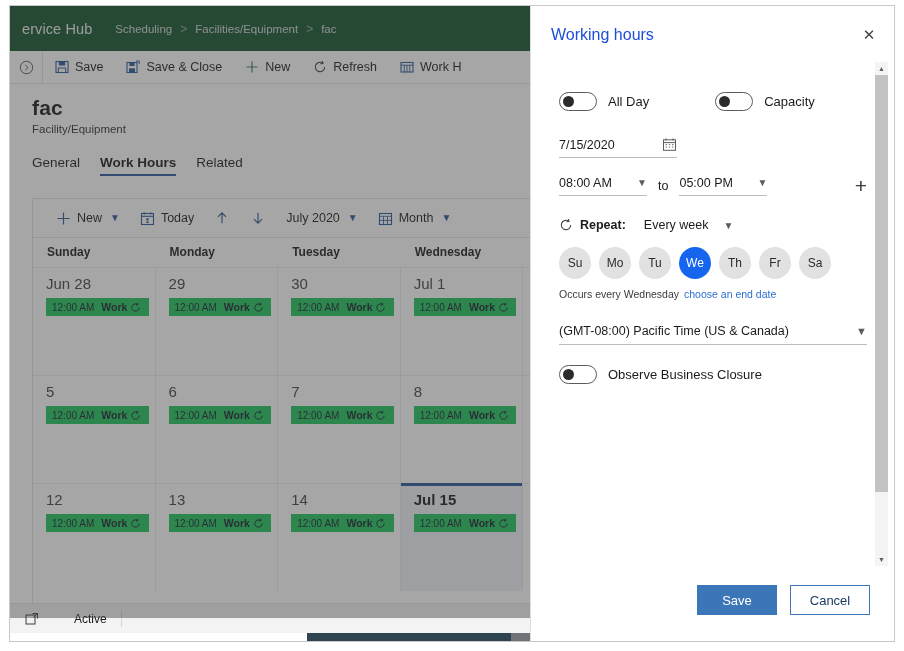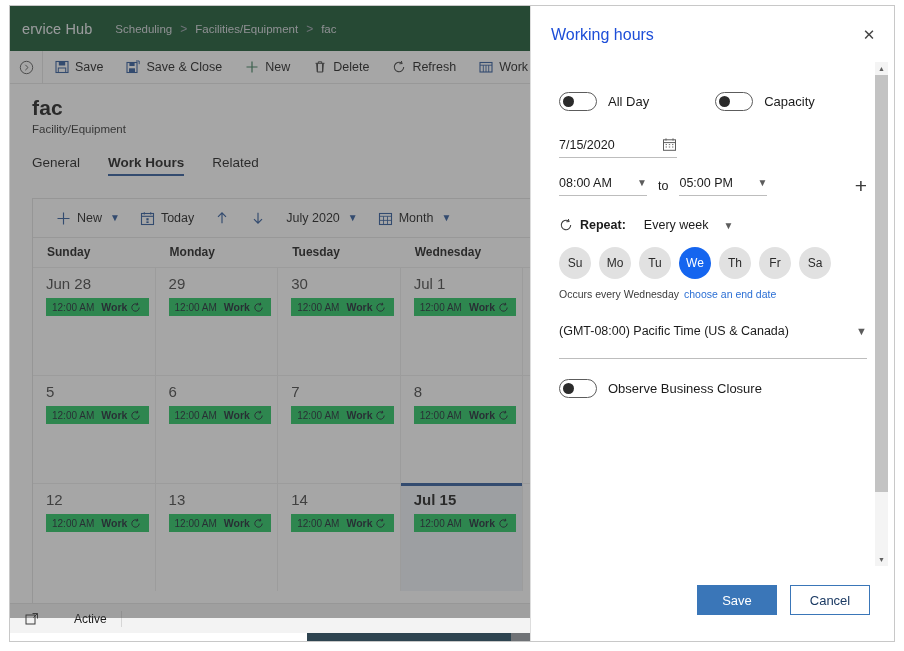--- a/index.html
+++ b/index.html
@@ -72,21 +72,21 @@
   }
   .cmd-item .ic { width: 15px; height: 15px; display:flex; align-items:center; justify-content:center; }
   .cmd-item .ic svg { display:block; }
 
   
   .rec-head { position: absolute; left: 0; top: 78px; width: 886px; }
   .rec-title { font-size: 21px; font-weight: bold; color: #1b1b1b; margin: 12px 0 0 22px; letter-spacing: .2px; }
   .rec-sub { font-size: 11.5px; color: #333; margin: 3px 0 0 22px; }
 
   
-  .tabs { display: flex; align-items: flex-end; margin: 13px 0 0 22px; gap: 28px; height: 28px; }
+  .tabs { display: flex; align-items: flex-end; margin: 13px 0 0 22px; gap: 20px; height: 28px; }
   .tab { font-size: 13.5px; color: #1b1b1b; padding-bottom: 6px; position: relative; white-space: nowrap; }
   .tab.active { font-weight: bold; }
   .tab.active::after {
     content: ""; position: absolute; left: 0; right: 0; bottom: 0;
     height: 2.5px; background: #2b579a;
   }
 
   
   .cal-wrap {
     position: absolute; left: 22px; top: 192px;
@@ -236,21 +236,21 @@
     font-size: 12px; flex: none;
   }
   .day.sel { background: #1565ef; color: #fff; }
 
   .occurs { margin-top: 9px; font-size: 10.5px; color: #3b3b3b; display: flex; gap: 5px; }
   .occurs .lnk { color: #2b6fd4; }
 
   
   .fld-tz {
     display: flex; align-items: center; margin-top: 24px;
-    border-bottom: 1px solid #bdbdbd; padding-bottom: 20px; gap: 23px;
+    border-bottom: 1px solid #bdbdbd; padding-bottom: 6px; gap: 23px;
   }
   .fld-tz .val { font-size: 12.5px; color: #1b1b1b; }
   .fld-tz .cv { margin-left: auto; color: #5c5c5c; font-size: 11px; }
 
   .closure-row { display: flex; align-items: center; gap: 11px; margin-top: 20px; }
 
   
   .sbar {
     position: absolute; right: 8px; top: 56px;
     width: 13px; height: 504px;
@@ -328,28 +328,20 @@
 
         <div class="cmd-item">
           <span class="ic">
             <svg width="14" height="14" viewBox="0 0 14 14">
                 <path d="M7 1.5 V12.5 M1.5 7 H12.5" stroke="#3a7d5a" stroke-width="1.2"></path>
               </svg>
           </span>
           <span>New</span>
         </div>
 
-        <div class="cmd-item">
-          <span class="ic">
-            <svg width="14" height="14" viewBox="0 0 14 14">
-                <path d="M2.5 3.3 h9 M4.5 3.3 v8.4 M9.5 3.3 v8.4 M3.6 3.3 L4.2 12 h5.6 l.6 -8.7 M5.3 3.3 v-1.5 h3.4 v1.5" fill="none" stroke="#3b3b3b" stroke-width="0.95"></path>
-              </svg>
-          </span>
-          <span>Delete</span>
-        </div>
 
         <div class="cmd-item">
           <span class="ic">
             <svg width="14" height="14" viewBox="0 0 14 14">
                 <path d="M11.7 7 A4.7 4.7 0 1 1 9.6 3.1" fill="none" stroke="#3b3b3b" stroke-width="1.05"></path>
                 <path d="M9.4 1 L10 3.6 L7.4 3.7" fill="none" stroke="#3b3b3b" stroke-width="1.05"></path>
               </svg>
           </span>
           <span>Refresh</span>
         </div>

